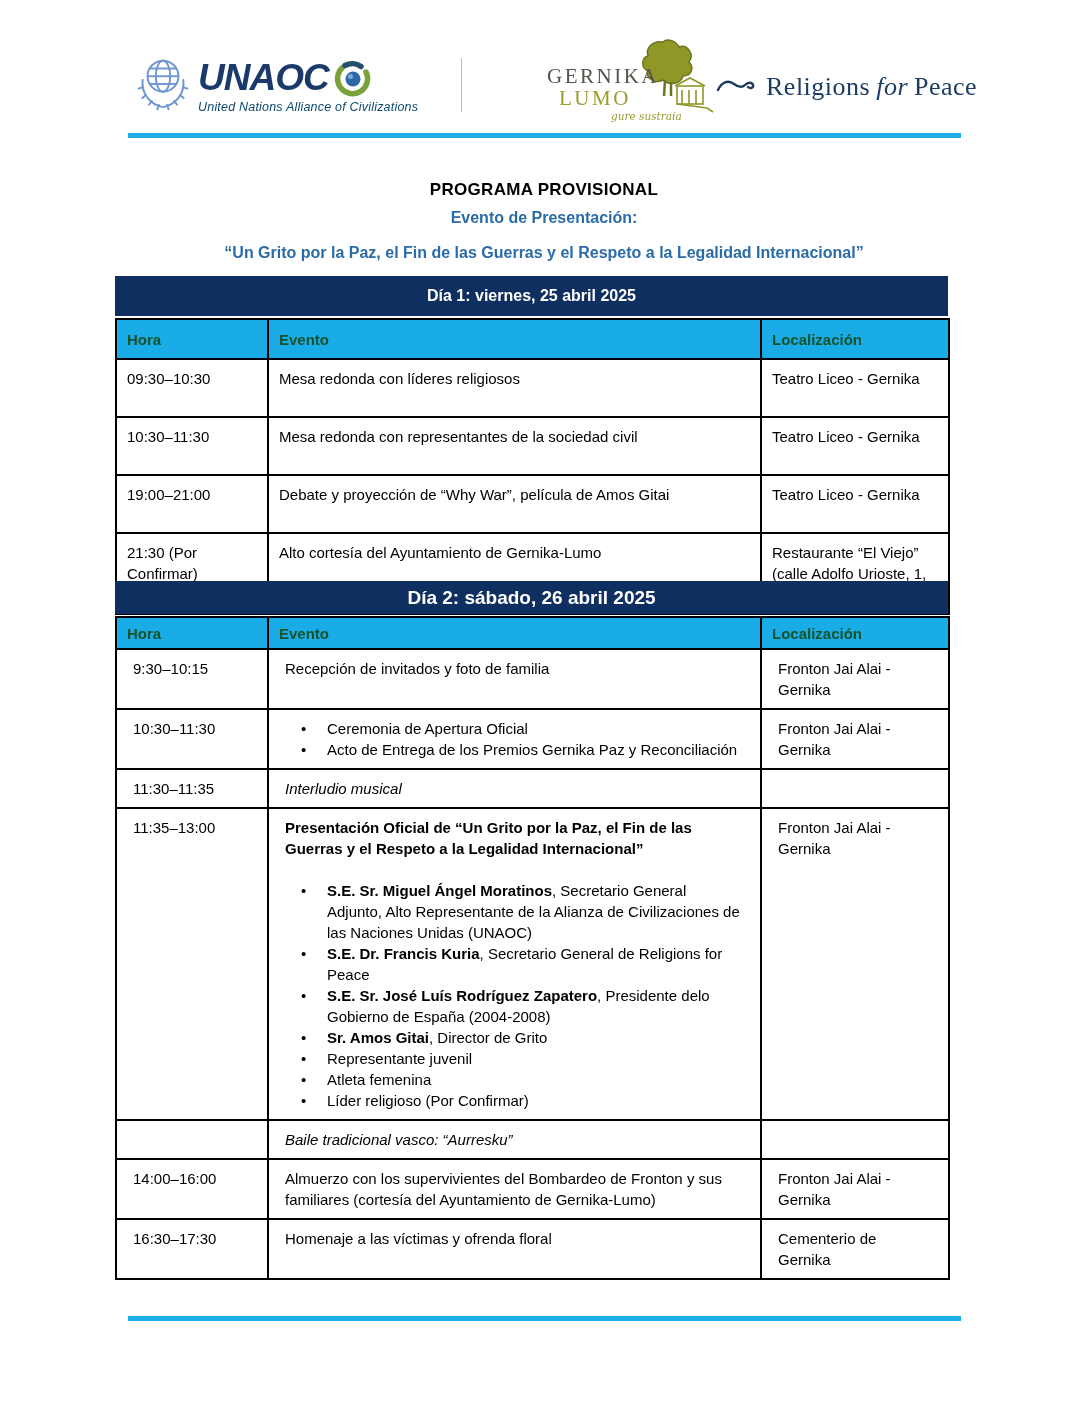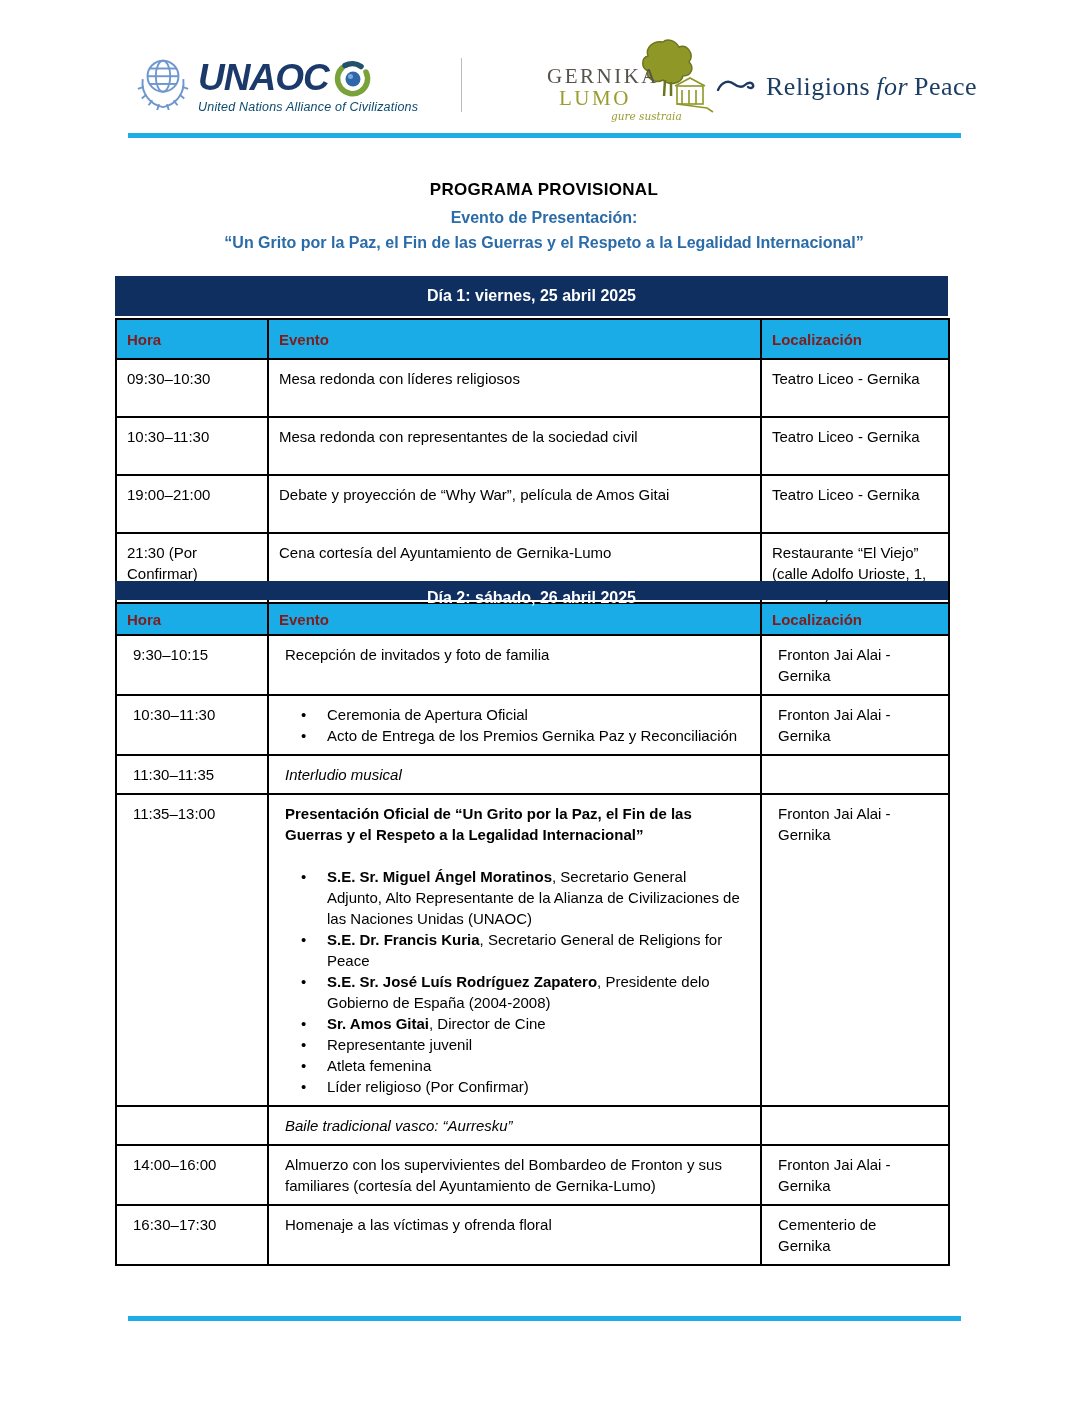--- a/index.html
+++ b/index.html
@@ -29,34 +29,34 @@
   .rfp-text{font-family:"Liberation Serif", serif;font-size:26px;color:#1c3e63;letter-spacing:0.5px;}
   .rfp-text .for{font-style:italic;margin:0 6px;}
   .rule{position:absolute;left:128px;width:833px;height:5px;}
   .rule-top{top:133px;}
   .rule-bottom{top:1316px;}
 
   
   .titles{position:absolute;left:0;top:180px;width:1088px;text-align:center;}
   .title-1{font-size:17px;font-weight:bold;color:#000;letter-spacing:0.3px;}
   .title-2{font-size:16px;font-weight:bold;margin-top:9px;}
-  .title-3{font-size:16px;font-weight:bold;margin-top:7px;}
+  .title-3{font-size:16px;font-weight:bold;margin-top:17px;}
 
   
   .daytable{position:absolute;left:115px;width:833px;}
   .t1{top:276px;}
   .t2{top:581px;}
   .day-bar{background:#0f2f60;color:#fff;text-align:center;font-weight:bold;}
   .t1 .day-bar{height:40px;line-height:40px;font-size:16px;}
-  .t2 .day-bar{height:19px;line-height:33px;font-size:16px;}
+  .t2 .day-bar{height:33px;line-height:33px;font-size:19px;}
   table.sched{border-collapse:collapse;table-layout:fixed;width:833px;margin-top:2px;}
   table.sched col.c-hora{width:152px;}
   table.sched col.c-evento{width:493px;}
   table.sched col.c-loc{width:188px;}
-  table.sched th{background:#19ace6;color:#7f1d1d;text-align:left;font-size:15px;
+  table.sched th{background:#19ace6;color:#14532d;text-align:left;font-size:15px;
                  padding:0 10px;border:2px solid #000;font-weight:bold;}
   .t1 table.sched th{height:38px;}
   .t2 table.sched th{height:30px;}
   table.sched td{border:2px solid #000;vertical-align:top;font-size:15px;line-height:21px;
                  padding:8px 16px;}
   .t1 td{min-height:40px;}
   .t1 tr.r-std td{height:40px;padding:8px 10px;}
   .t2 td{padding:6px 10px;}
   td.hora{padding-right:6px;}
   td.loc{padding-right:16px;}
@@ -173,21 +173,21 @@
           <tr class="r-std">
             <td class="hora">19:00–21:00</td>
             <td class="evento">
               <div class="cell-p"><span>Debate y proyección de “Why War”, película de Amos Gitai</span></div>
             </td>
             <td class="loc">Teatro Liceo - Gernika</td>
           </tr>
           <tr class="r-std">
             <td class="hora">21:30 (Por Confirmar)</td>
             <td class="evento">
-              <div class="cell-p"><span>Cena cortesía del Ayuntamiento de Gernika-Lumo</span></div>
+              <div class="cell-p"><span>Alto cortesía del Ayuntamiento de Gernika-Lumo</span></div>
             </td>
             <td class="loc">Restaurante “El Viejo” (calle Adolfo Urioste, 1, Gernika)</td>
           </tr>
         </tbody>
     </table>
   </div>
 
   <div class="daytable t2">
     <div class="day-bar">Día 2: sábado, 26 abril 2025</div>
     <table class="sched">
@@ -230,21 +230,21 @@
           </tr>
           <tr class="r-std">
             <td class="hora">11:35–13:00</td>
             <td class="evento">
               <div class="cell-p"><span class="b">Presentación Oficial de “Un Grito por la Paz, el Fin de las Guerras y el Respeto a la Legalidad Internacional”</span></div>
               <div class="cell-spacer"></div>
               <ul class="cell-ul">
                 <li><span class="b">S.E. Sr. Miguel Ángel Moratinos</span><span>, Secretario General Adjunto, Alto Representante de la Alianza de Civilizaciones de las Naciones Unidas (UNAOC)</span></li>
                 <li><span class="b">S.E. Dr. Francis Kuria</span><span>, Secretario General de Religions for Peace</span></li>
                 <li><span class="b">S.E. Sr. José Luís Rodríguez Zapatero</span><span>, Presidente delo Gobierno de España (2004-2008)</span></li>
-                <li><span class="b">Sr. Amos Gitai</span><span>, Director de Cine</span></li>
+                <li><span class="b">Sr. Amos Gitai</span><span>, Director de Grito</span></li>
                 <li><span>Representante juvenil</span></li>
                 <li><span>Atleta femenina</span></li>
                 <li><span>Líder religioso (Por Confirmar)</span></li>
               </ul>
             </td>
             <td class="loc">Fronton Jai Alai - Gernika</td>
           </tr>
           <tr class="r-std">
             <td class="hora"></td>
             <td class="evento">

